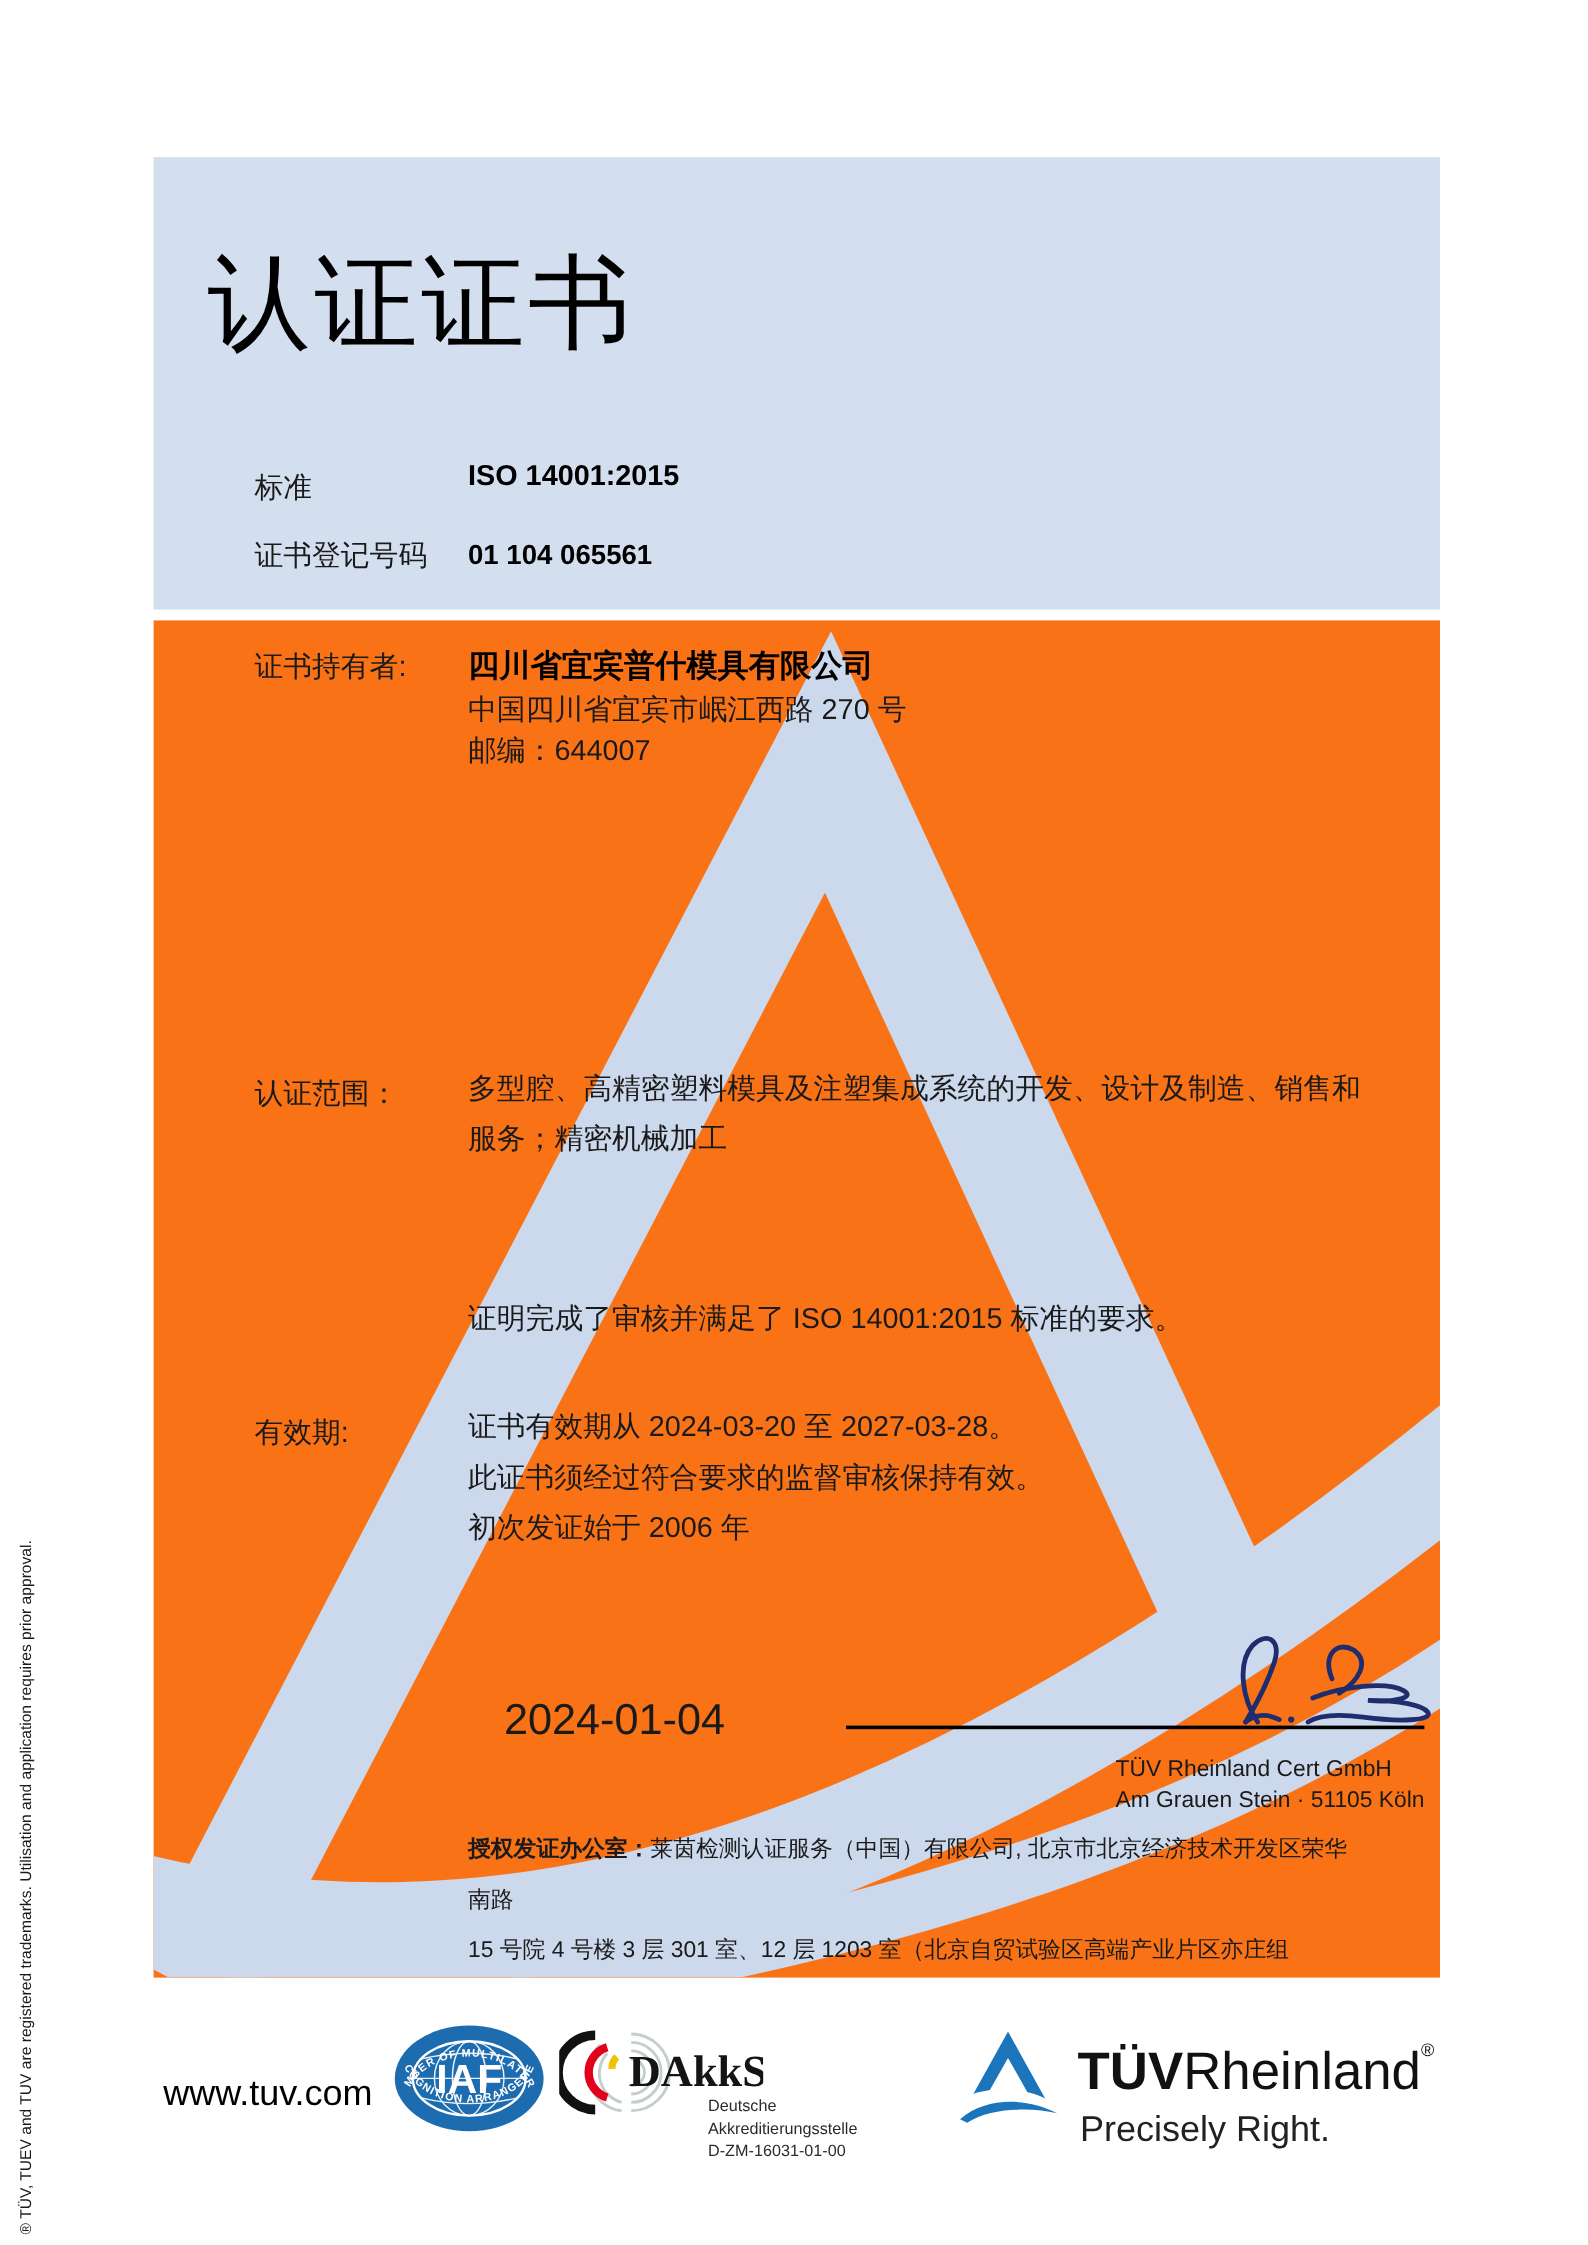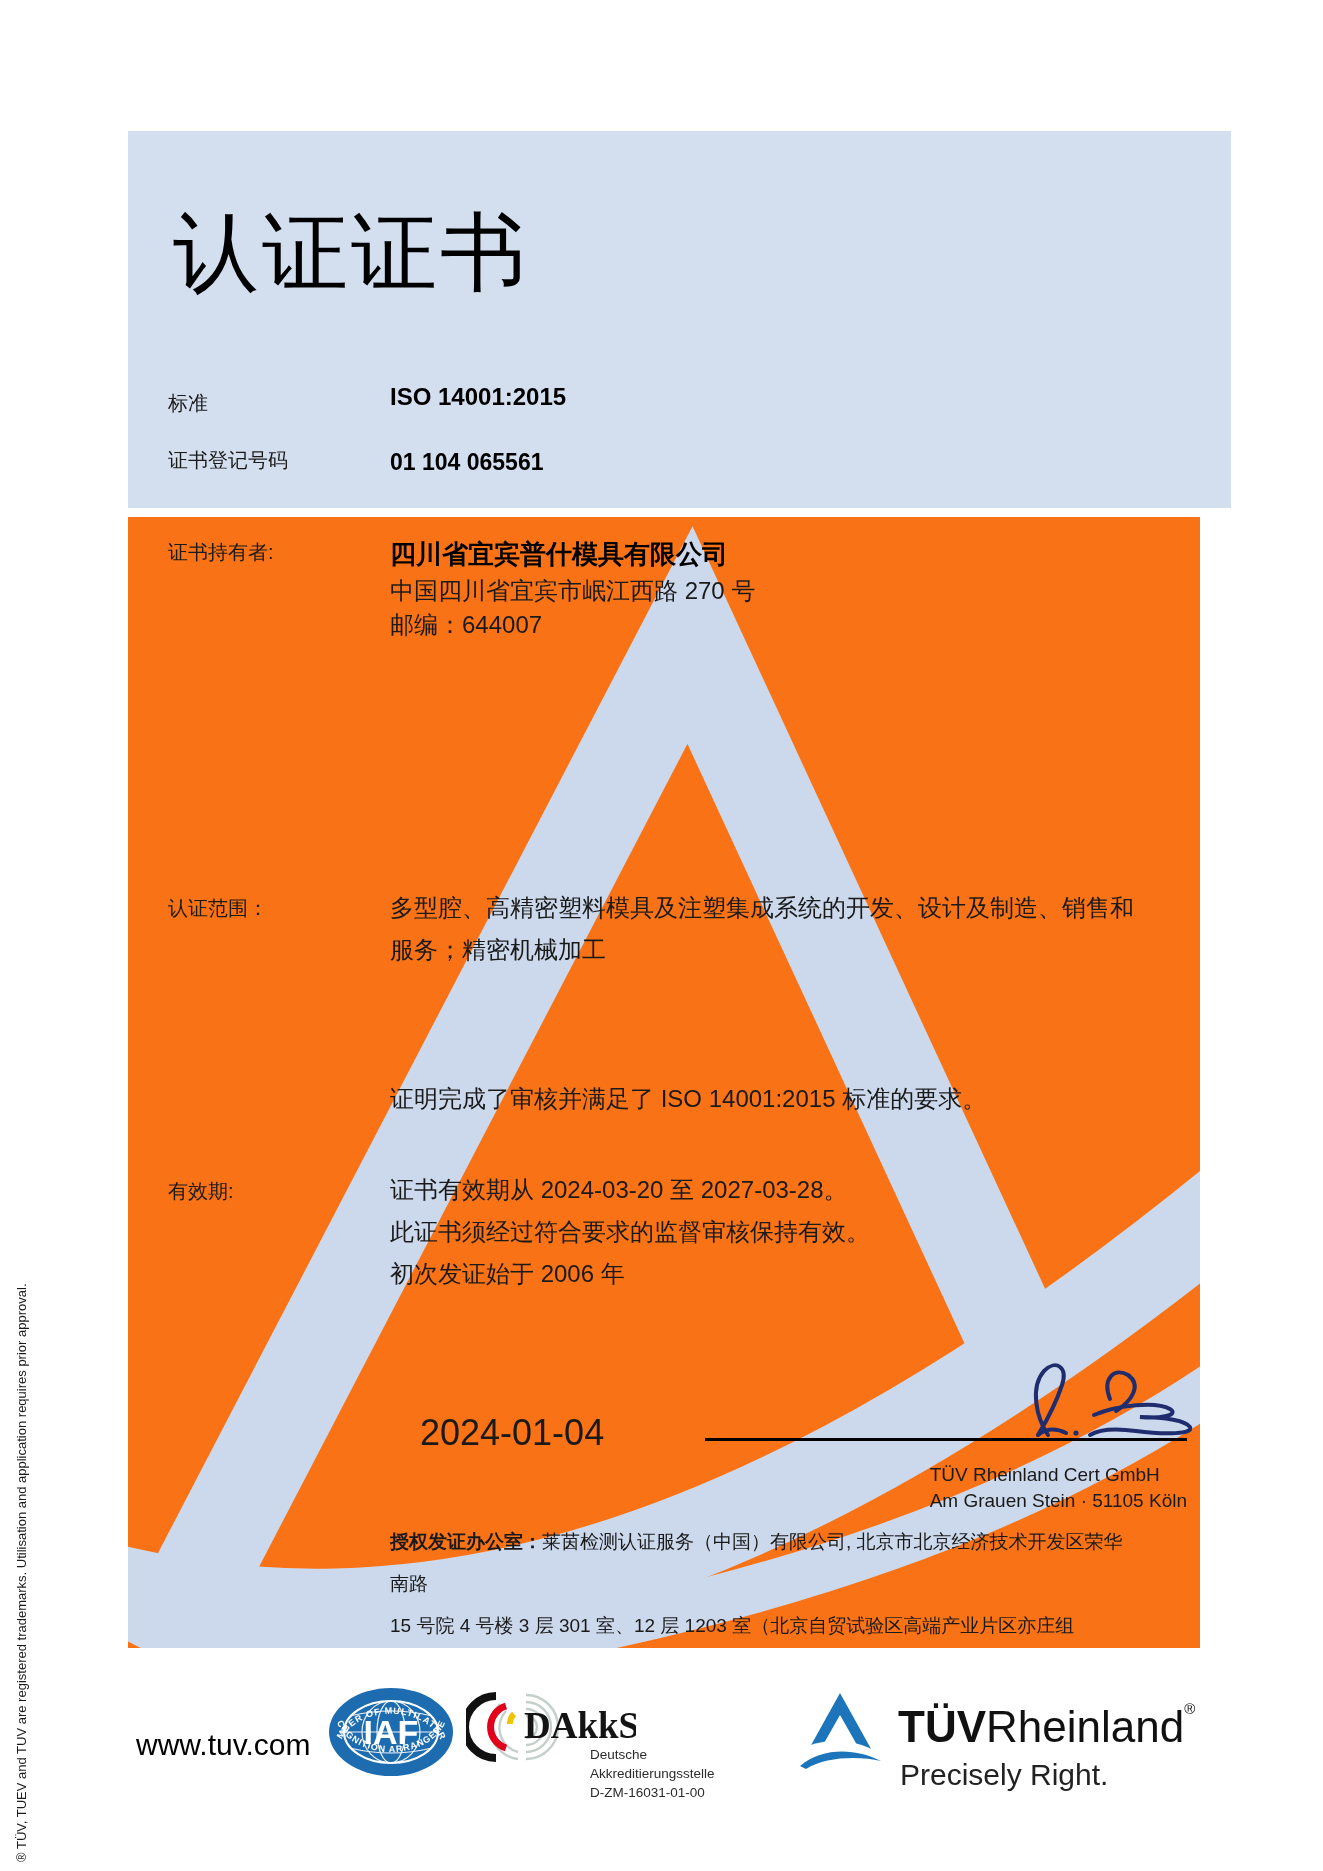--- a/index.html
+++ b/index.html
@@ -10,32 +10,31 @@
   
   .side-note{
     position:absolute;left:14px;top:1862px;width:640px;
     transform:rotate(-90deg);transform-origin:0 0;
     font-size:13px;color:#1a1a1a;white-space:nowrap;
   }
   
   .header-block{
     position:absolute;left:128px;top:131px;width:1072px;height:377px;
     background:#d3dfef;
-    padding-left:31px;
   }
   .body-block{
     position:absolute;left:128px;top:517px;width:1072px;height:1131px;
     background:#f97316;overflow:hidden;
   }
   .watermark{position:absolute;left:0;top:0;width:1072px;height:1131px;}
   .cert-title{
     position:absolute;left:45px;top:64px;
     font-size:86px;letter-spacing:3px;font-weight:500;color:#000;
   }
-  .lbl{font-size:20px;color:#1a1a1a;}
+  .lbl{font-size:24px;color:#1a1a1a;margin-left:44px;}
   .row-label{position:absolute;left:40px;}
   .row-value{position:absolute;left:262px;}
   .std-value{font-size:24px;font-weight:bold;color:#000;}
   .certno-value{font-size:23px;font-weight:bold;color:#000;}
   .holder-name{font-size:26px;font-weight:bold;color:#000;}
   .txt{font-size:24px;color:#1a1a1a;}
   .scope-text{width:748px;line-height:42px;}
   .val-lines div{line-height:42px;}
   .issue-date{position:absolute;left:292px;top:895px;font-size:36px;}
   .sig-svg{position:absolute;left:770px;top:840px;}

